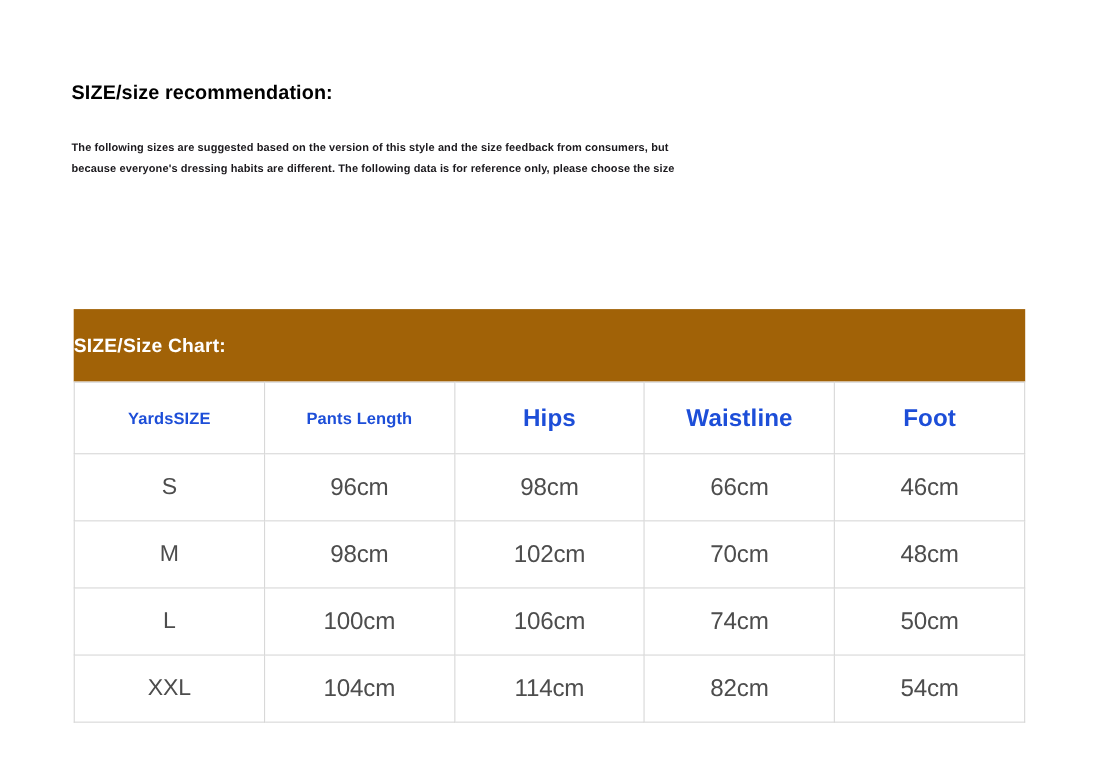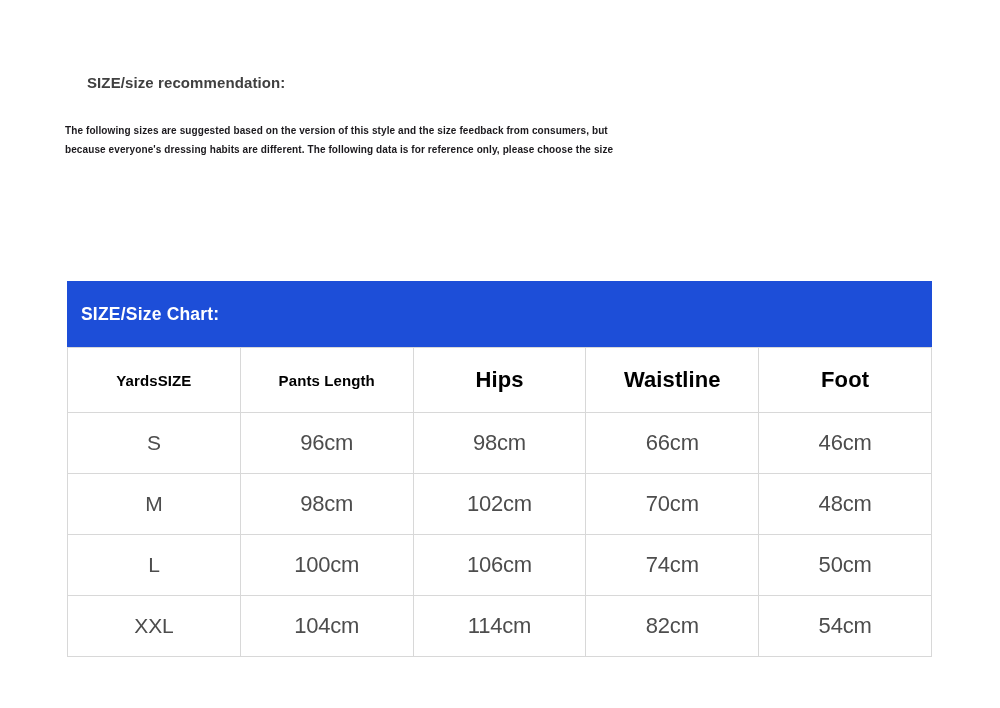--- a/index.html
+++ b/index.html
@@ -11,49 +11,48 @@
     font-family: "Liberation Sans", sans-serif;
     overflow: hidden;
   }
   .page {
     position: relative;
     width: 1000px;
     height: 708px;
     background: #ffffff;
   }
   .page-title {
-    margin: 74px 0 0 87px;
-    font-size: 15px;
+    margin: 74px 0 0 65px;
+    font-size: 18px;
     font-weight: bold;
-    color: #404040;
+    color: #000000;
     letter-spacing: 0.1px;
   }
   .description {
     margin: 31px 0 0 65px;
     width: 850px;
     font-size: 10px;
     font-weight: bold;
     color: #1b191d;
     line-height: 18.5px;
     letter-spacing: 0.1px;
   }
   .chart-wrap {
     position: absolute;
     left: 67px;
     top: 207px;
     width: 865px;
   }
   .banner {
     width: 100%;
     height: 66px;
-    background: #1d4ed8;
+    background: #a16207;
     display: flex;
     align-items: center;
     box-sizing: border-box;
-    padding-left: 14px;
   }
   .banner-title {
     color: #ffffff;
     font-size: 17.5px;
     font-weight: bold;
     letter-spacing: 0.2px;
   }
   table.size-table {
     width: 100%;
     border-collapse: collapse;
@@ -62,21 +61,21 @@
   }
   table.size-table td, table.size-table th {
     border: 1px solid #d8d8d8;
     text-align: center;
     vertical-align: middle;
     padding: 0;
   }
   table.size-table th {
     height: 64px;
     font-weight: bold;
-    color: #000000;
+    color: #1d4ed8;
     font-size: 15px;
     letter-spacing: 0.1px;
   }
   table.size-table th:nth-child(n+3) {
     font-size: 22px;
   }
   table.size-table td {
     height: 60px;
     font-size: 22px;
     font-weight: normal;

